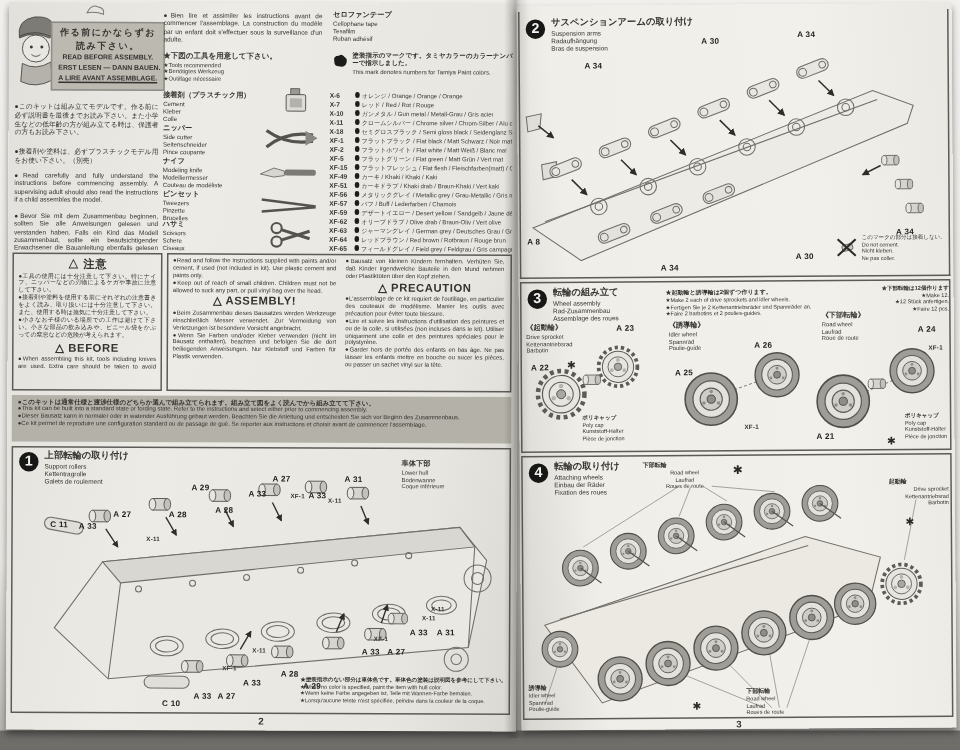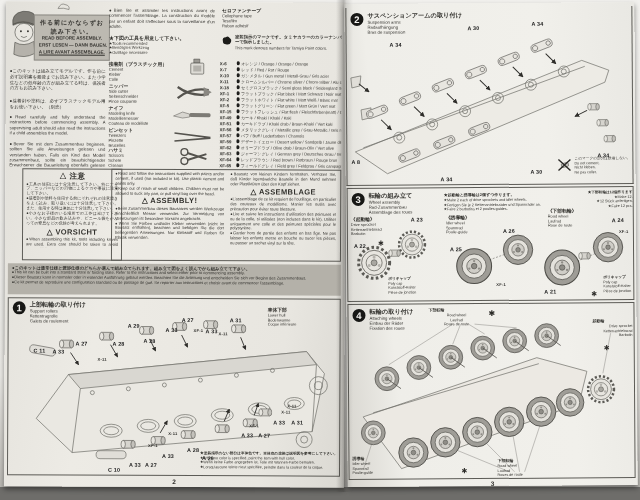--- a/index.html
+++ b/index.html
@@ -267,39 +267,39 @@
       <span class="pdot"></span>
       <span class="pnames">レッドブラウン / Red brown / Rotbraun / Rouge brun</span>
     </div>
         <div class="prow">
       <span class="pcode">XF-65</span>
       <span class="pdot"></span>
       <span class="pnames">フィールドグレイ / Field grey / Feldgrau / Gris campagne</span>
     </div>
       </div>
 
-  <div class="box" style="left:17px;top:167px;width:100px;height:92px;padding:2px 3px">
+  <div class="box" style="left:3px;top:167px;width:100px;height:92px;padding:2px 3px">
     <div class="head8 c">△ 注意</div>
     <div class="t40">●工具の使用には十分注意して下さい。特にナイフ、ニッパーなどの刃物によるケガや事故に注意して下さい。</div>
     <div class="t40">●接着剤や塗料を使用する前にそれぞれの注意書きをよく読み、取り扱いには十分注意して下さい。また、使用する時は換気に十分注意して下さい。</div>
     <div class="t40 clip" style="height:16px">●小さなお子様のいる場所での工作は避けて下さい。小さな部品の飲み込みや、ビニール袋をかぶっての窒息などの危険が考えられます。</div>
-    <div class="head8 c">△ VORSICHT</div>
+    <div class="head8 c">△ BEFORE</div>
     <div class="t40 clip" style="height:10px">●When assembling this kit, tools including knives are used. Extra care should be taken to avoid personal injury.</div>
   </div>
   <div class="box" style="left:106px;top:167px;width:230px;height:92px;padding:2px 3px">
     <div class="abs" style="left:3px;top:2px;width:109px;height:86px;overflow:hidden">
       <div class="t40">●Read and follow the instructions supplied with paints and/or cement, if used (not included in kit). Use plastic cement and paints only.</div>
       <div class="t40">●Keep out of reach of small children. Children must not be allowed to suck any part, or pull vinyl bag over the head.</div>
       <div class="head8 c">△ ASSEMBLY!</div>
       <div class="t40">●Beim Zusammenbau dieses Bausatzes werden Werkzeuge einschließlich Messer verwendet. Zur Vermeidung von Verletzungen ist besondere Vorsicht angebracht.</div>
       <div class="t40">●Wenn Sie Farben und/oder Kleber verwenden (nicht im Bausatz enthalten), beachten und befolgen Sie die dort beiliegenden Anweisungen. Nur Klebstoff und Farben für Plastik verwenden.</div>
     </div>
     <div class="abs" style="left:118px;top:2px;width:106px;height:86px;overflow:hidden">
       <div class="t40">●Bausatz von kleinen Kindern fernhalten. Verhüten Sie, daß Kinder irgendwelche Bauteile in den Mund nehmen oder Plastiktüten über den Kopf ziehen.</div>
-      <div class="head8 c">△ ASSEMBLAGE</div>
+      <div class="head8 c">△ PRECAUTION</div>
       <div class="t40">●L'assemblage de ce kit requiert de l'outillage, en particulier des couteaux de modélisme. Manier les outils avec précaution pour éviter toute blessure.</div>
       <div class="t40">●Lire et suivre les instructions d'utilisation des peintures et ou de la colle, si utilisées (non incluses dans le kit). Utiliser uniquement une colle et des peintures spéciales pour le polystyrène.</div>
       <div class="t40">●Garder hors de portée des enfants en bas âge. Ne pas laisser les enfants mettre en bouche ou sucer les pièces, ou passer un sachet vinyl sur la tête.</div>
     </div>
   </div>
 
   <div class="graybar" style="left:3px;top:262px;width:333px;height:31px">
     <div class="t43 b nw clip">●このキットは通常仕様と渡渉仕様のどちらか選んで組み立てられます。組み立て図をよく読んでから組み立てて下さい。</div>
     <div class="t40 nw clip">●This kit can be built into a standard state or fording state. Refer to the instructions and select either prior to commencing assembly.</div>
     <div class="t40 nw clip">●Dieser Bausatz kann in normaler oder in watender Ausführung gebaut werden. Beachten Sie die Anleitung und entscheiden Sie sich vor Beginn des Zusammenbaus.</div>

